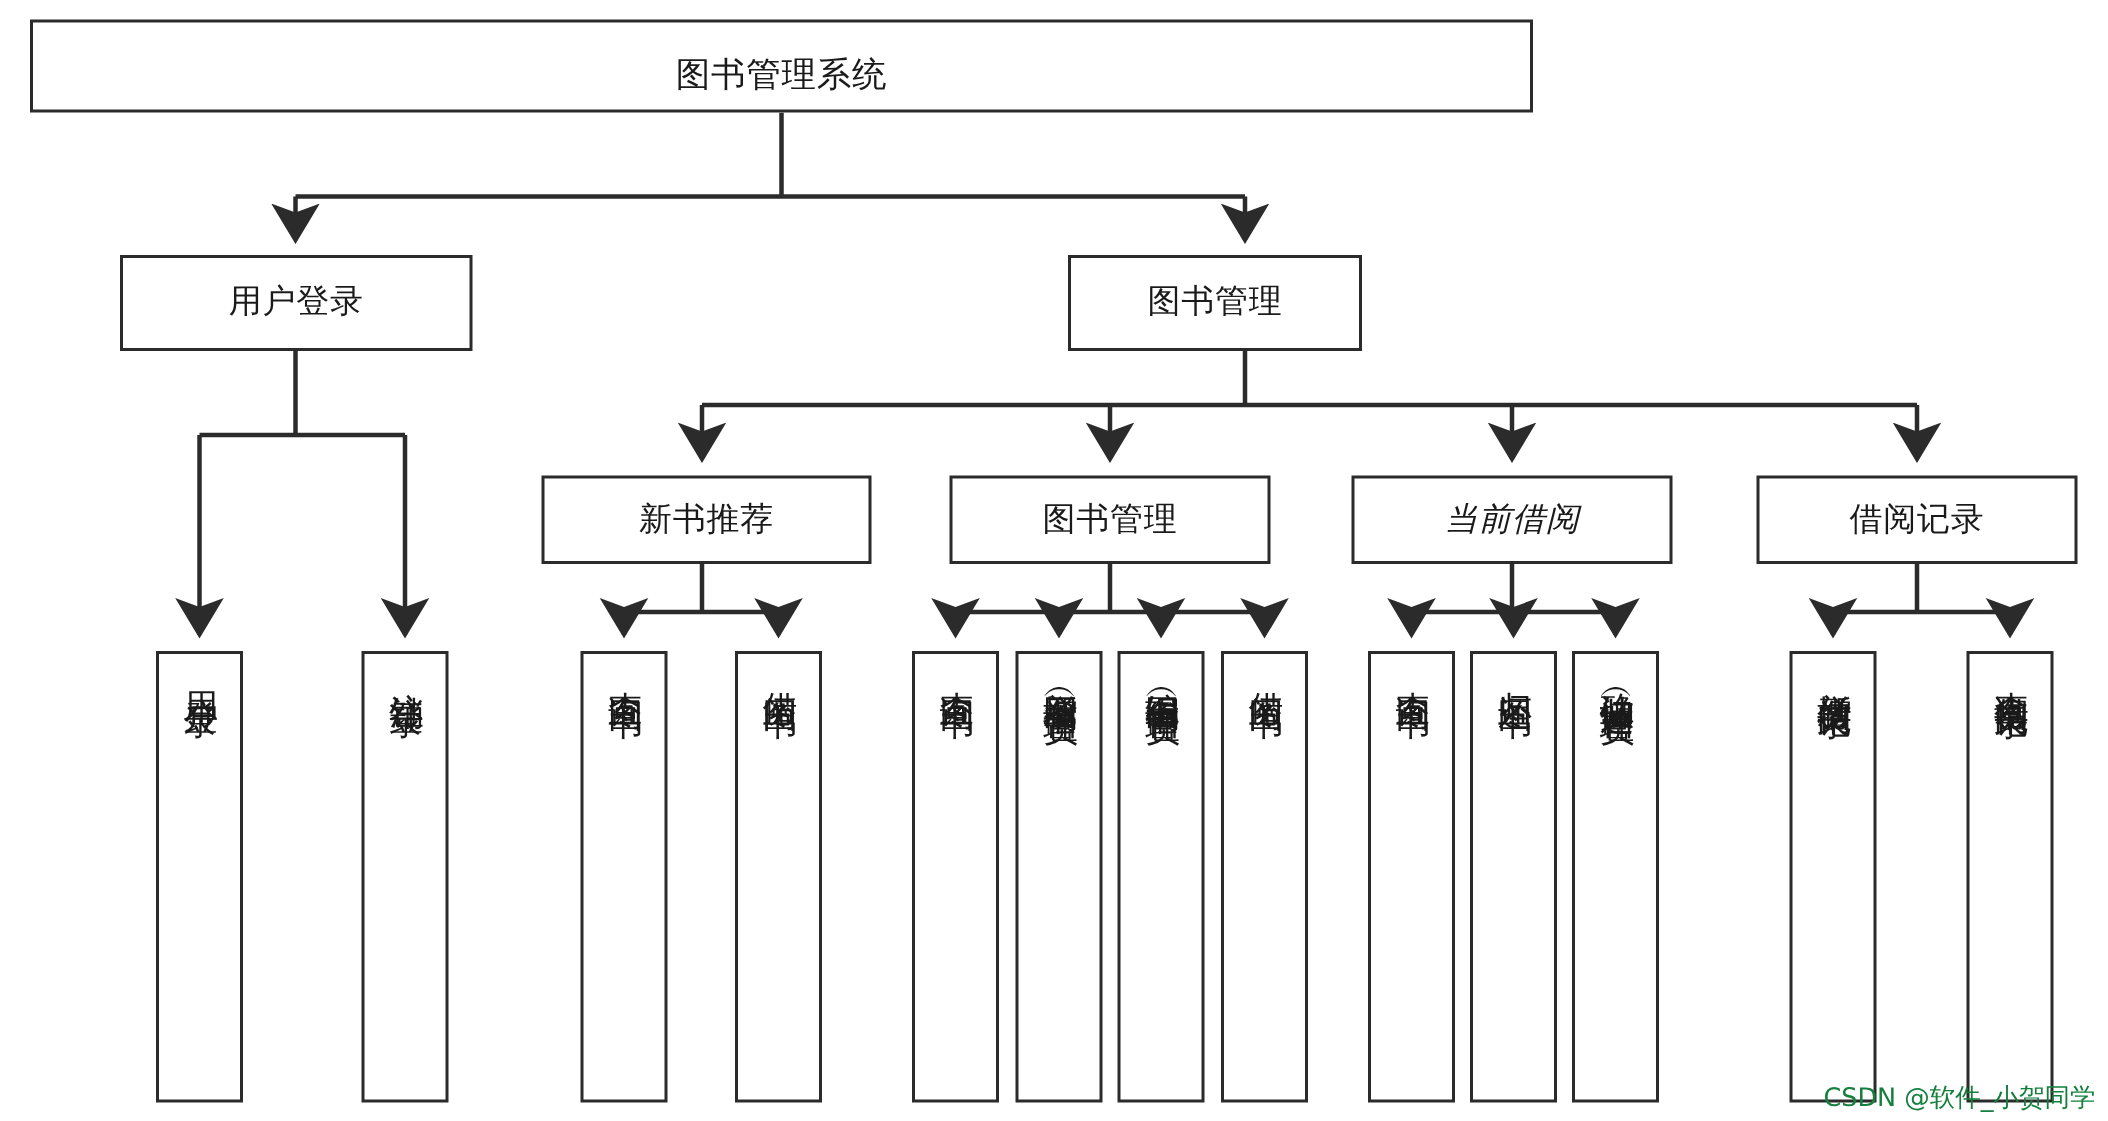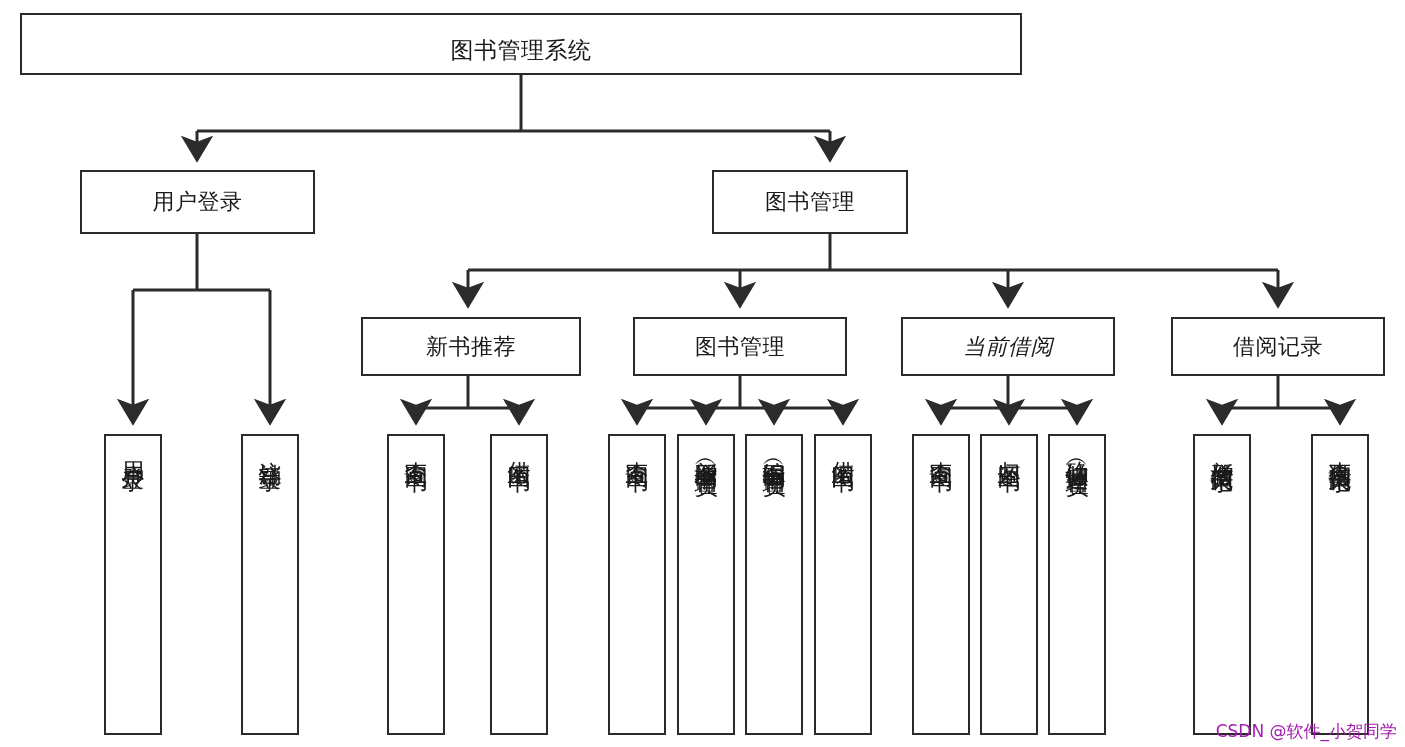--- a/index.html
+++ b/index.html
@@ -65,21 +65,21 @@
     white-space: nowrap;
   }
   .node.v.tall .node-label {
     letter-spacing: 2px;
   }
   #watermark {
     position: absolute;
     right: 8px;
     bottom: 4px;
     font-size: 17px;
-    color: #a21caf;
+    color: #15803d;
     z-index: 3;
     white-space: nowrap;
     font-family: "DejaVu Sans", "Liberation Sans", sans-serif;
   }
 </style>
 </head>
 <body>
 
 <div id="diagram-canvas">
 

